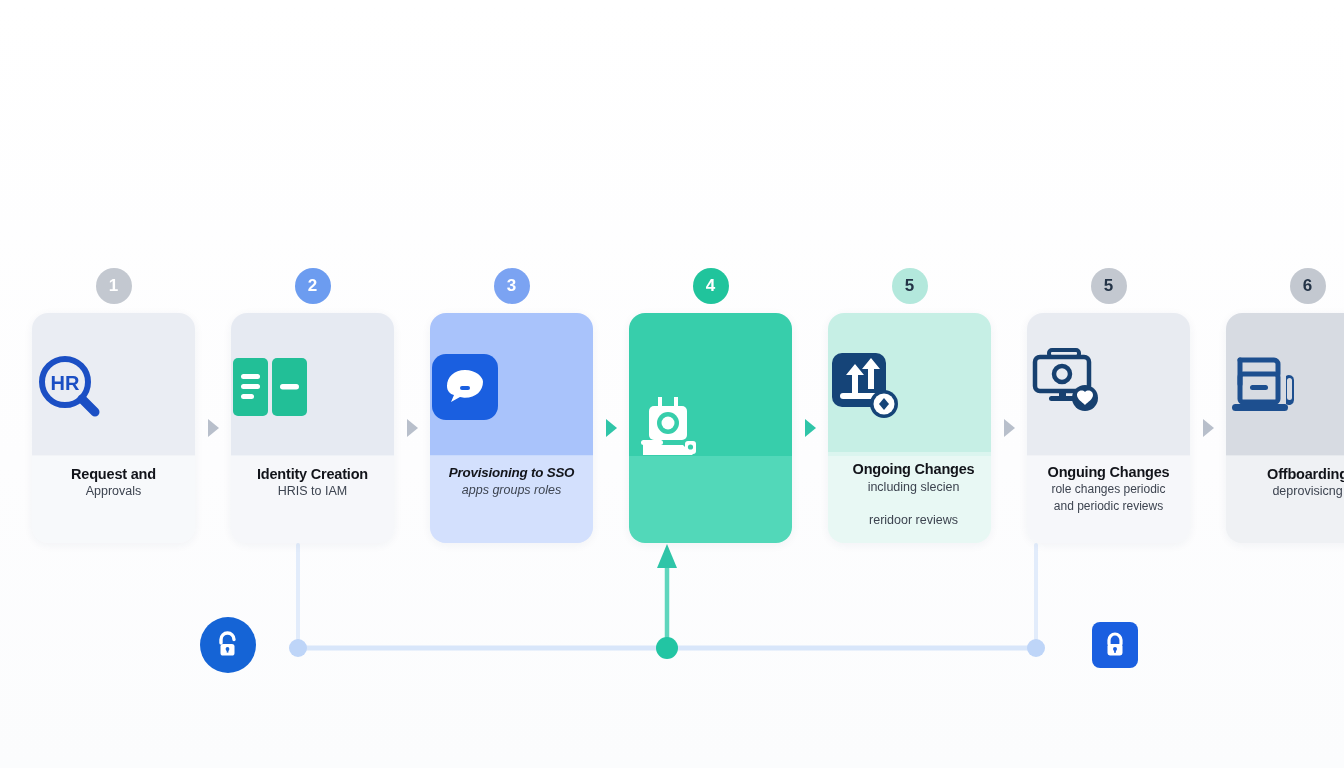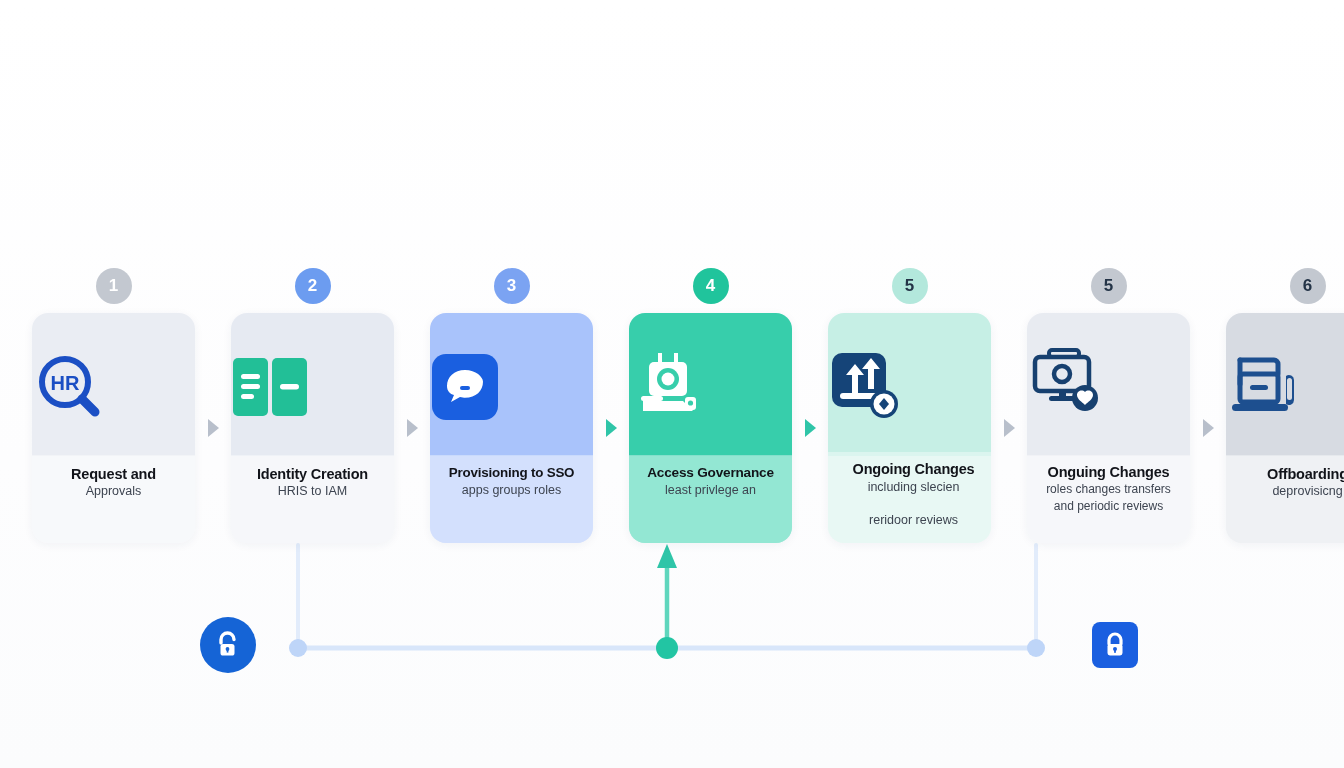--- a/index.html
+++ b/index.html
@@ -204,21 +204,21 @@
     </div>
 
     <div class="arrow">
         <i></i>
       </div>
 
     <div class="card-slot" style="flex:0 0 163px;">
       <div class="badge" style="background:#7ba3f2;">
         <span>3</span>
       </div>
-      <div class="card" style="background:linear-gradient(180deg,#a9c3fb 0%,#a9c3fb 62%,#b9cdfc 62%,#b9cdfc 100%);">
+      <div class="card" style="background:linear-gradient(180deg,#a9c3fb 0%,#a9c3fb 62%,#b9cdfc 62%,#b9cdfc 100%);font-style:italic;">
         <div class="icon-zone">
           <svg width="70" height="70" viewBox="0 0 70 70" xmlns="http://www.w3.org/2000/svg">
             <rect x="2" y="2" width="66" height="66" rx="14" fill="#1a5fe0"></rect>
             <path d="M35 18 C24 18 17 25 17 34 c0 5 3 8 7 9 l-3 7 9 -5 c2 .5 4 .7 5 .7
                      c11 0 18 -7 18 -16 C53 25 46 18 35 18 Z" fill="#ffffff"></path>
             <rect x="30" y="34" width="10" height="4" rx="2" fill="#1a5fe0"></rect>
           </svg>
         </div>
         <div class="text-zone">
           <div class="c-title" style="font-size:13.4px;">Provisioning to SSO</div>
@@ -242,24 +242,20 @@
             <rect x="45" y="2" width="4" height="10" fill="#ffffff"></rect>
             <rect x="20" y="11" width="38" height="34" rx="5" fill="#ffffff"></rect>
             <circle cx="39" cy="28" r="11" fill="#37ceab"></circle>
             <circle cx="39" cy="28" r="6.5" fill="#ffffff"></circle>
             <path d="M14 50 h40 l10 10 H14 Z" fill="#ffffff"></path>
             <rect x="12" y="45" width="22" height="5" rx="2.5" fill="#ffffff"></rect>
             <rect x="56" y="46" width="11" height="13" rx="3" fill="#ffffff"></rect>
             <circle cx="61.5" cy="52" r="2.6" fill="#37ceab"></circle>
           </svg>
         </div>
-        <div class="text-zone">
-          <div class="c-title" style="font-size:13.6px;">Access Governance</div>
-          <div class="c-sub">least privlege an</div>
-        </div>
       </div>
     </div>
 
     <div class="arrow teal">
         <i></i>
       </div>
 
     <div class="card-slot" style="flex:0 0 163px;">
       <div class="badge" style="background:#b3e8dc; color:#243447;">
         <span>5</span>
@@ -299,21 +295,21 @@
             <rect x="8" y="11" width="54" height="34" rx="5" fill="none" stroke="#17406f" stroke-width="4.5"></rect>
             <circle cx="35" cy="28" r="8" fill="none" stroke="#17406f" stroke-width="4.5"></circle>
             <rect x="22" y="50" width="26" height="5" rx="2.5" fill="#17406f"></rect>
             <rect x="32" y="44" width="7" height="7" fill="#17406f"></rect>
             <circle cx="58" cy="52" r="13" fill="#17406f"></circle>
             <path d="M58 46 c3 -3 8 -1 8 3 c0 4 -5 7 -8 10 c-3 -3 -8 -6 -8 -10 c0 -4 5 -6 8 -3 Z" fill="#ffffff"></path>
           </svg>
         </div>
         <div class="text-zone" style="padding-top:8px;">
           <div class="c-title">Onguing Changes</div>
-          <div class="c-sub" style="font-size:12px;">roles changes transfers</div>
+          <div class="c-sub" style="font-size:12px;">role changes periodic</div>
           <div class="c-sub" style="font-size:12px; margin-top:0;">and periodic reviews</div>
         </div>
       </div>
     </div>
 
     <div class="arrow">
         <i></i>
       </div>
 
     <div class="card-slot" style="flex:0 0 163px;">

